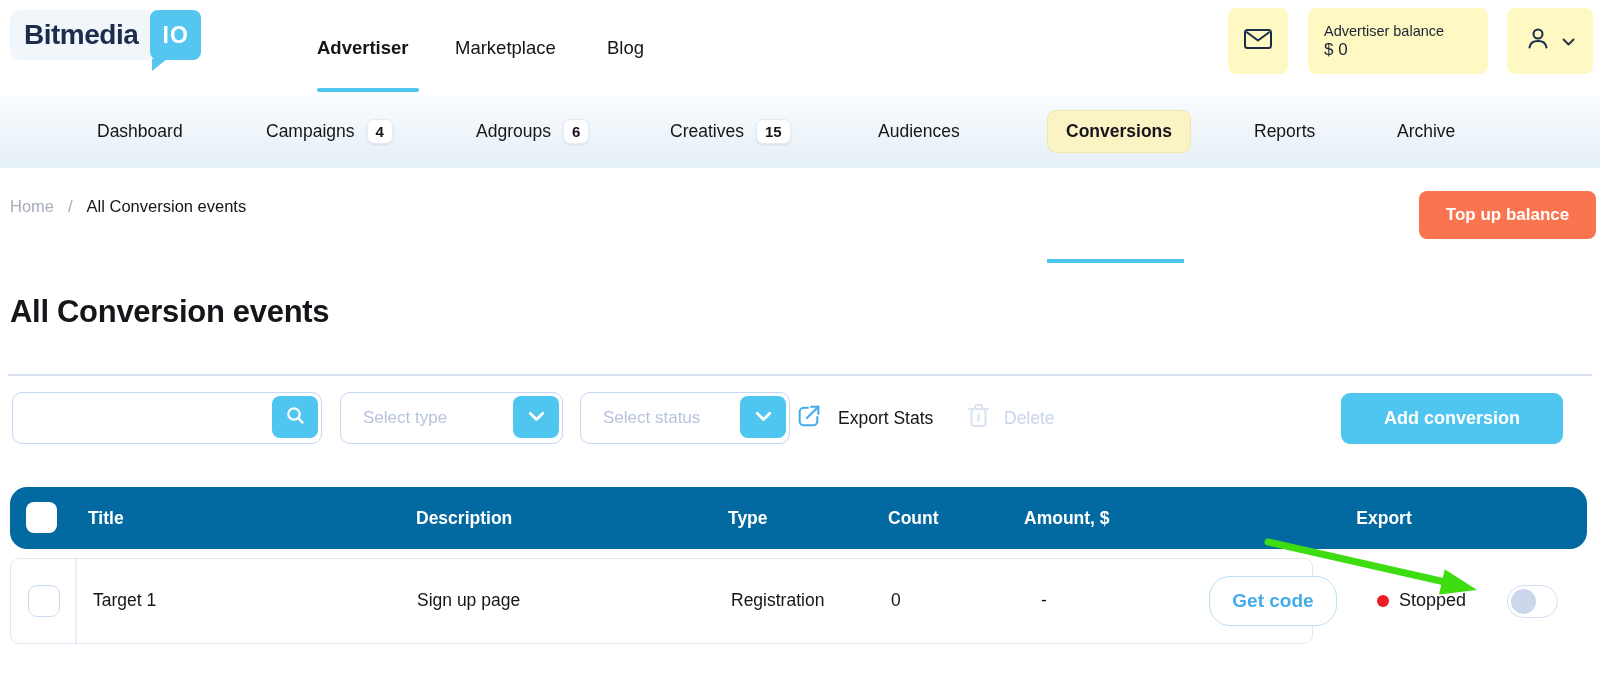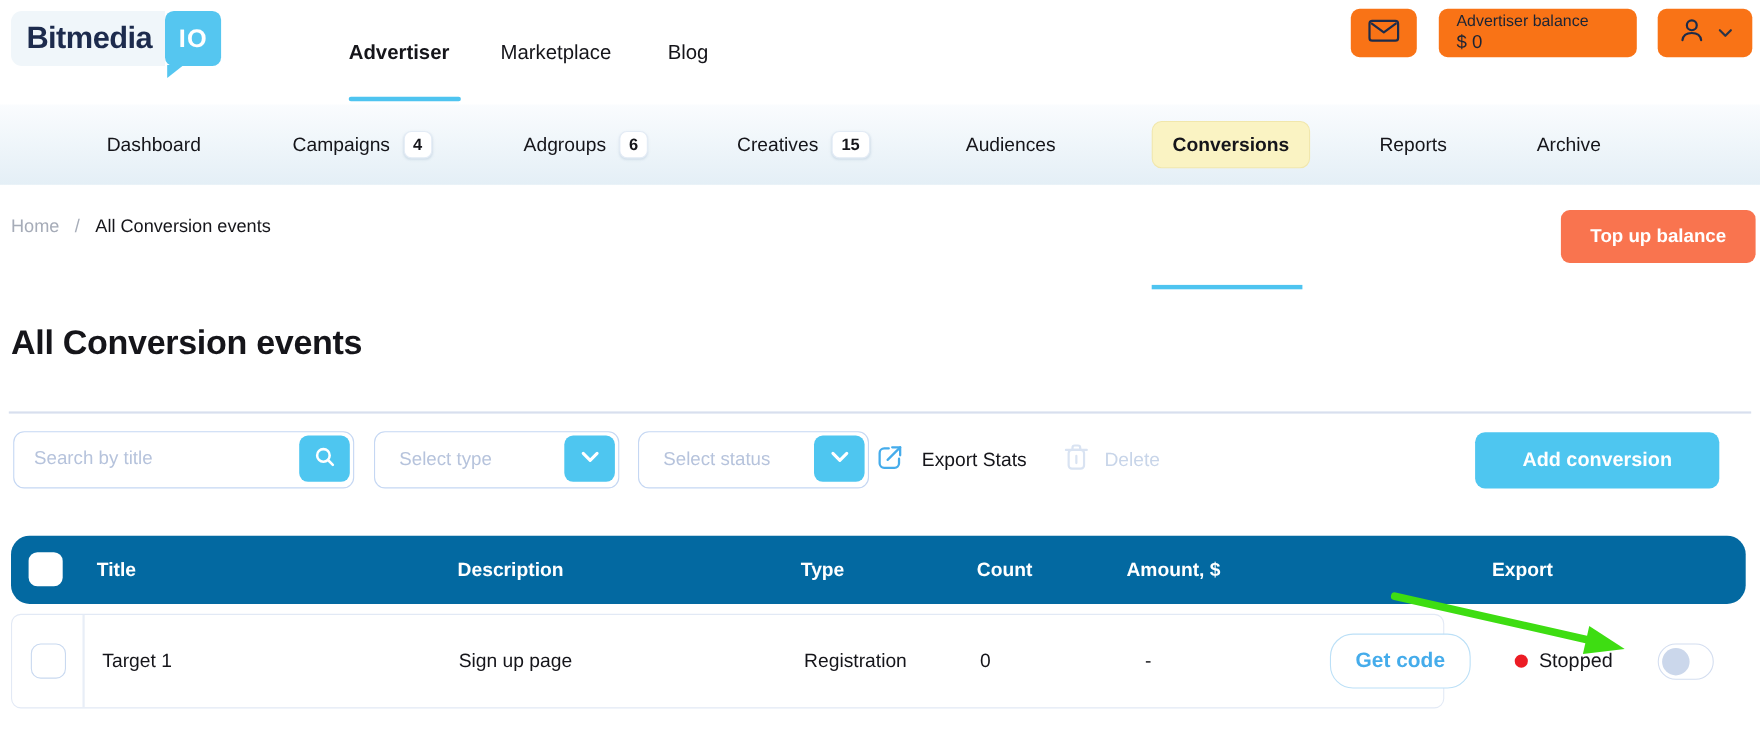--- a/index.html
+++ b/index.html
@@ -16,21 +16,21 @@
   .logo-text { font-size:28px; font-weight:800; color:#1D2B4D; letter-spacing:-0.5px; }
   .logo-bubble { position:relative; width:51px; height:50px; background:#55C6F0; border-radius:8px; display:flex; align-items:center; justify-content:center; color:#fff; font-weight:800; font-size:23px; letter-spacing:1px; }
   .logo-bubble::after { content:""; position:absolute; left:2px; bottom:-11px; width:0; height:0; border-top:12px solid #55C6F0; border-right:15px solid transparent; }
 
   .main-nav-item { position:absolute; top:0; height:95px; display:flex; align-items:center; font-size:18.5px; cursor:pointer; }
   .nav-advertiser { left:317px; font-weight:700; }
   .nav-marketplace { left:455px; }
   .nav-blog { left:607px; }
   .nav-underline { position:absolute; left:317px; top:88px; width:102px; height:4px; background:#4EC4F0; border-radius:2px; }
 
-  .hdr-box { position:absolute; top:8px; height:44px; background:#f97316; border-radius:8px; cursor:pointer; }
+  .hdr-box { position:absolute; top:8px; height:66px; background:#fef9c3; border-radius:8px; cursor:pointer; }
   .envelope-box { left:1228px; width:60px; display:flex; align-items:center; justify-content:center; }
   .balance-box { left:1308px; width:180px; display:flex; flex-direction:column; justify-content:center; padding-left:16px; cursor:default; }
   .balance-label { font-size:14.5px; color:#1B2435; }
   .balance-value { font-size:17px; color:#1B2435; margin-top:1px; }
   .user-box { left:1507px; width:86px; display:flex; align-items:center; justify-content:center; gap:11px; }
 
   
   .tab-bar { position:absolute; left:0; top:95px; width:1600px; height:73px;
     background:linear-gradient(180deg,#FAFCFE 0%,#E4EFF6 100%); }
   .tab { position:absolute; top:0; height:73px; display:flex; align-items:center; gap:12px; font-size:17.5px; cursor:pointer; }
@@ -175,21 +175,20 @@
   <span class="bc-sep">/</span>
   <span class="bc-current">All Conversion events</span>
 </div>
 <button class="topup-btn">Top up balance</button>
 
 <h1 class="page-title">All Conversion events</h1>
 
 <div class="divider"></div>
 
 <div class="search-box">
-  <input class="search-input" type="text" placeholder="Search by title" style="">
   <button class="sq-btn">
     <span>
       <svg width="21" height="21" viewBox="0 0 21 21">
         <circle cx="9" cy="9" r="5.7" fill="none" stroke="#fff" stroke-width="2.3"></circle>
         <line x1="13.4" y1="13.4" x2="17.6" y2="17.6" stroke="#fff" stroke-width="2.3" stroke-linecap="round"></line>
       </svg>
     </span>
   </button>
 </div>
 

